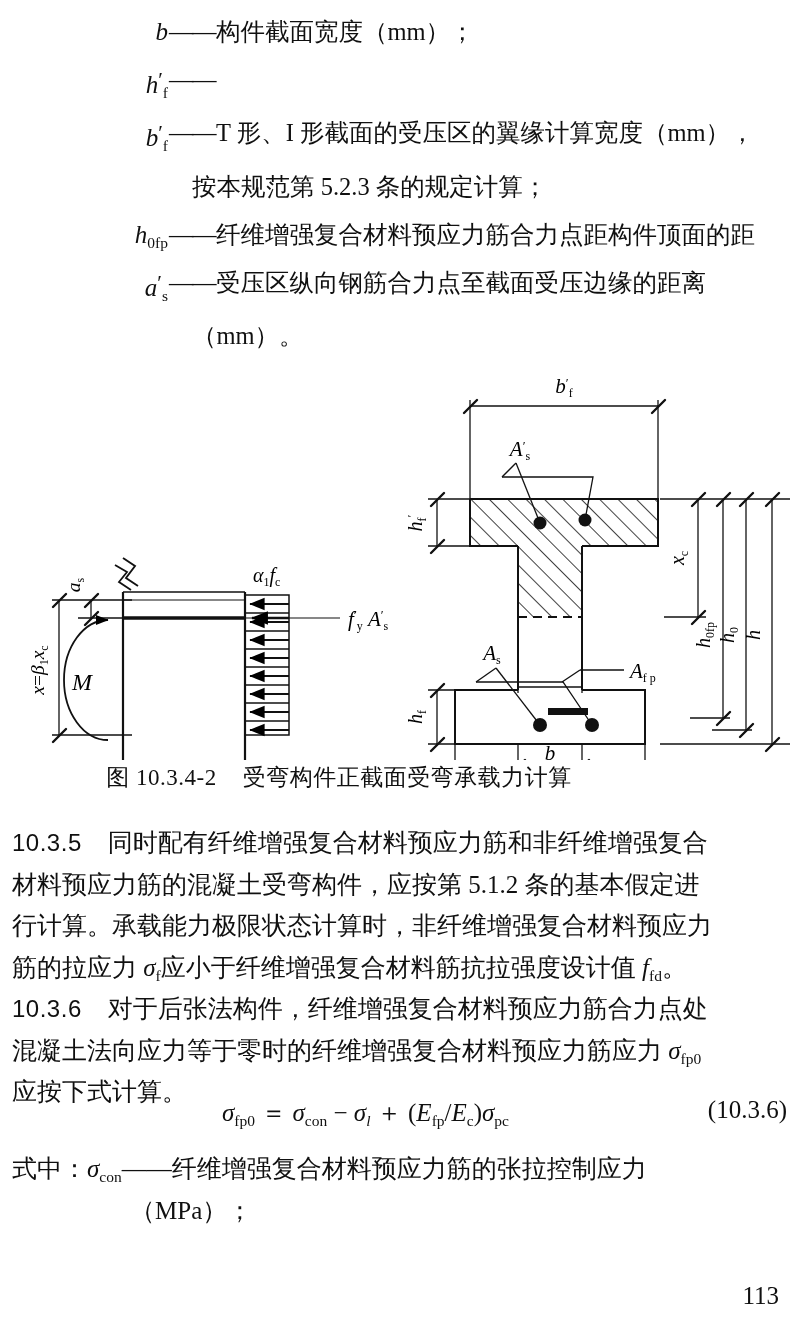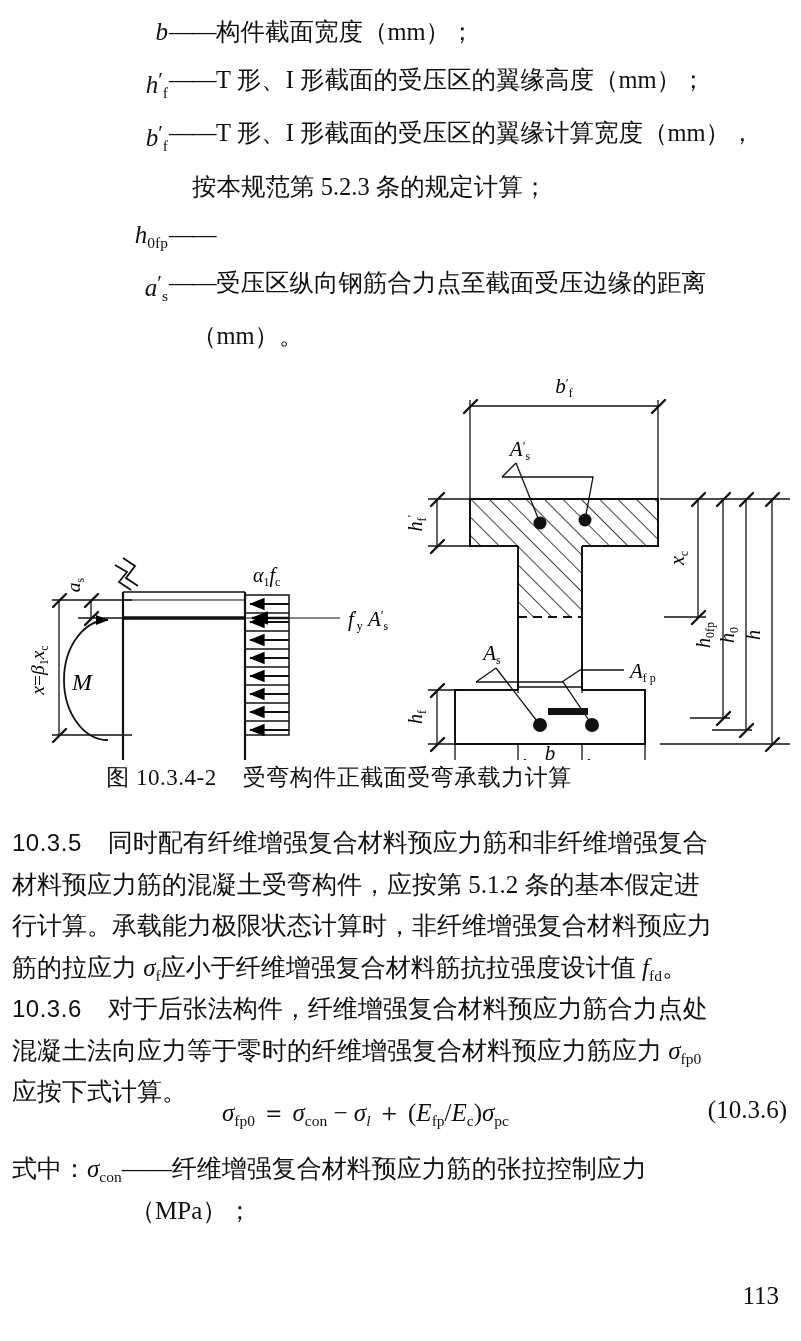--- a/index.html
+++ b/index.html
@@ -145,33 +145,33 @@
 
     <div class="defrow">
       <span class="defsym"><i class="sym">b</i></span>
       <span class="defdash">——</span>
       <span class="deftext">构件截面宽度（mm）；</span>
     </div>
 
     <div class="defrow">
       <span class="defsym"><i class="sym">h</i><span class="prime">′</span><sub>f</sub></span>
       <span class="defdash">——</span>
-      <span class="deftext">T 形、I 形截面的受压区的翼缘高度（mm）；</span>
     </div>
 
     <div class="defrow">
       <span class="defsym"><i class="sym">b</i><span class="prime">′</span><sub>f</sub></span>
       <span class="defdash">——</span>
       <span class="deftext">T 形、I 形截面的受压区的翼缘计算宽度（mm），</span>
     </div>
     <div class="cont">按本规范第 5.2.3 条的规定计算；</div>
 
     <div class="defrow">
       <span class="defsym"><i class="sym">h</i><sub>0fp</sub></span>
       <span class="defdash">——</span>
+      <span class="deftext">纤维增强复合材料预应力筋合力点距构件顶面的距</span>
     </div>
 
     <div class="defrow">
       <span class="defsym"><i class="sym">a</i><span class="prime">′</span><sub>s</sub></span>
       <span class="defdash">——</span>
       <span class="deftext">受压区纵向钢筋合力点至截面受压边缘的距离</span>
     </div>
     <div class="cont">（mm）。</div>
 
   </div>

